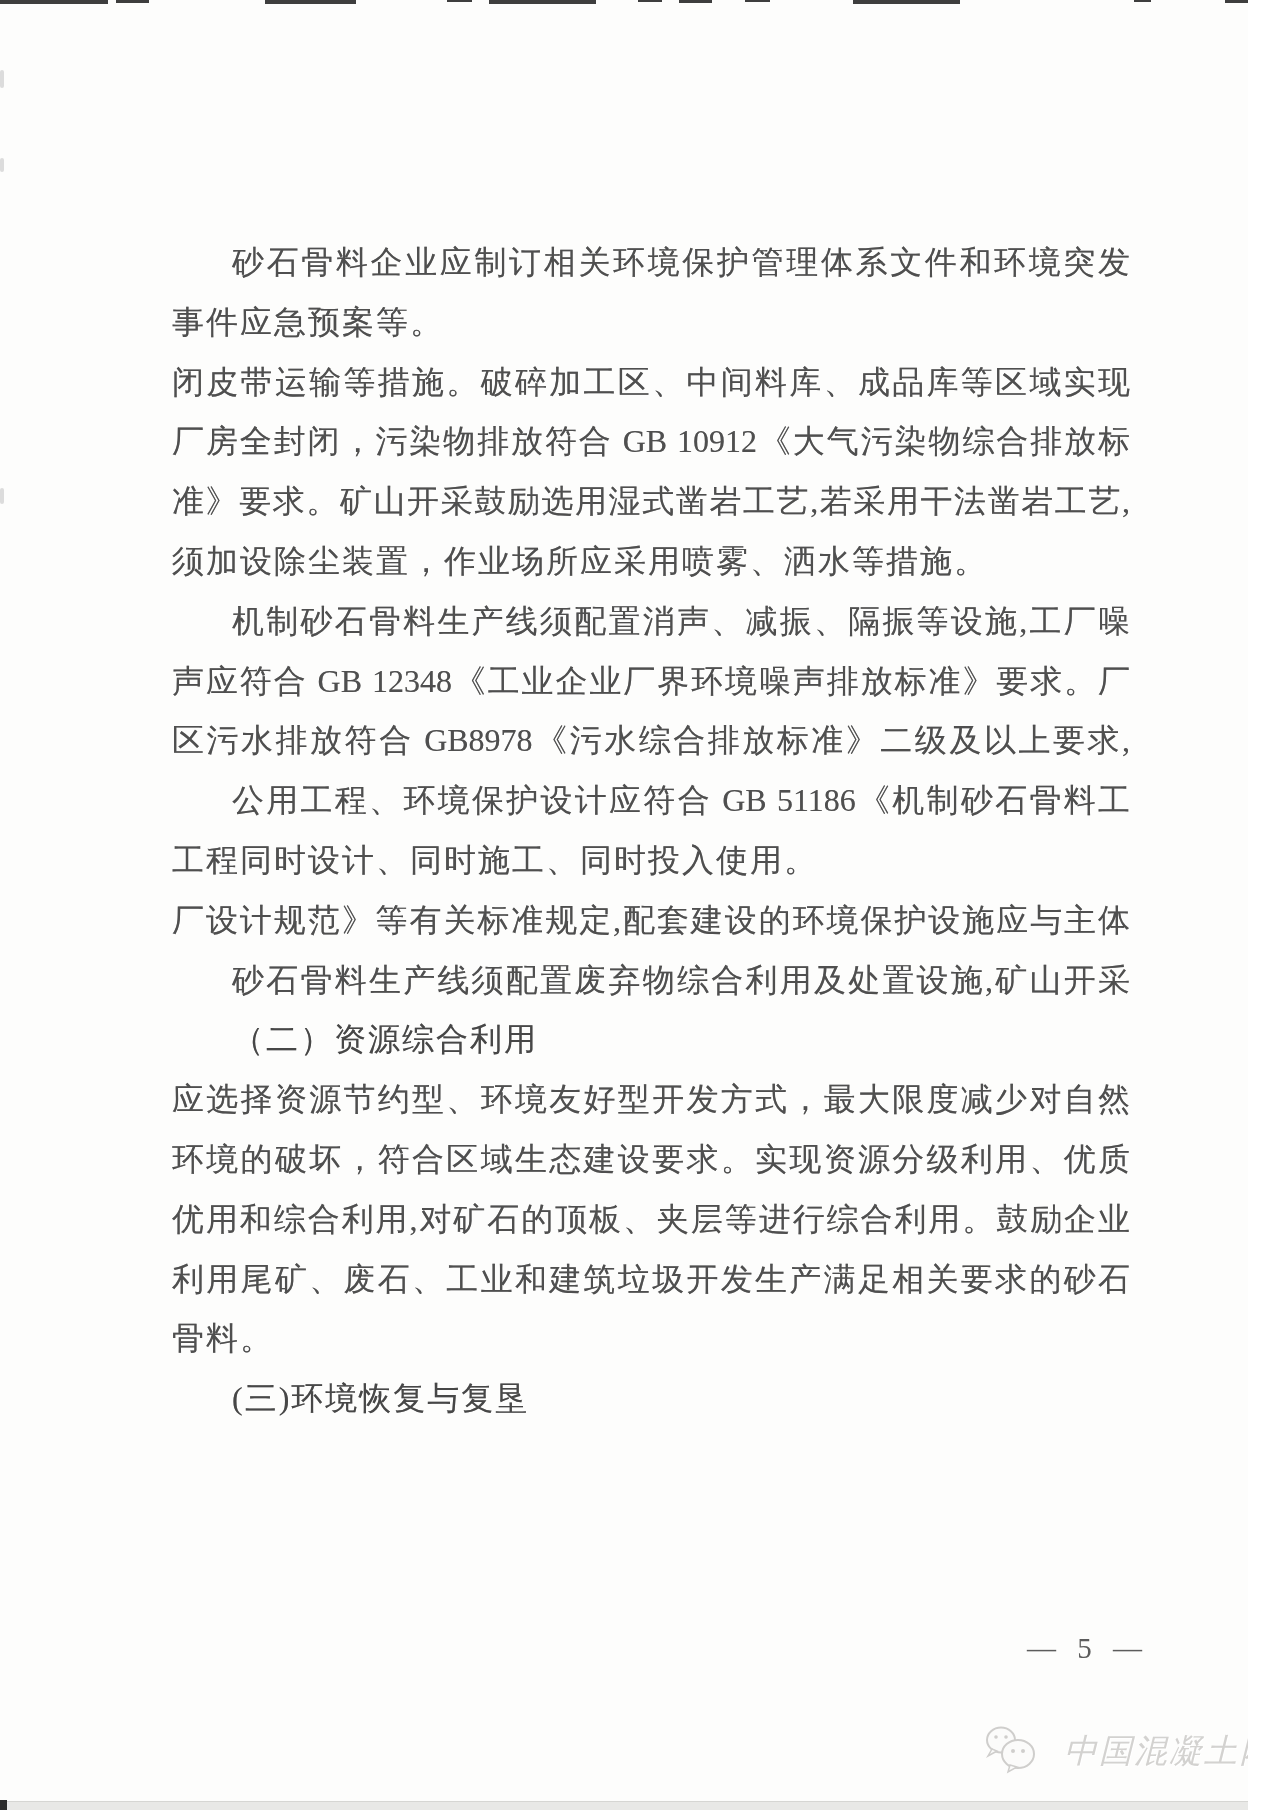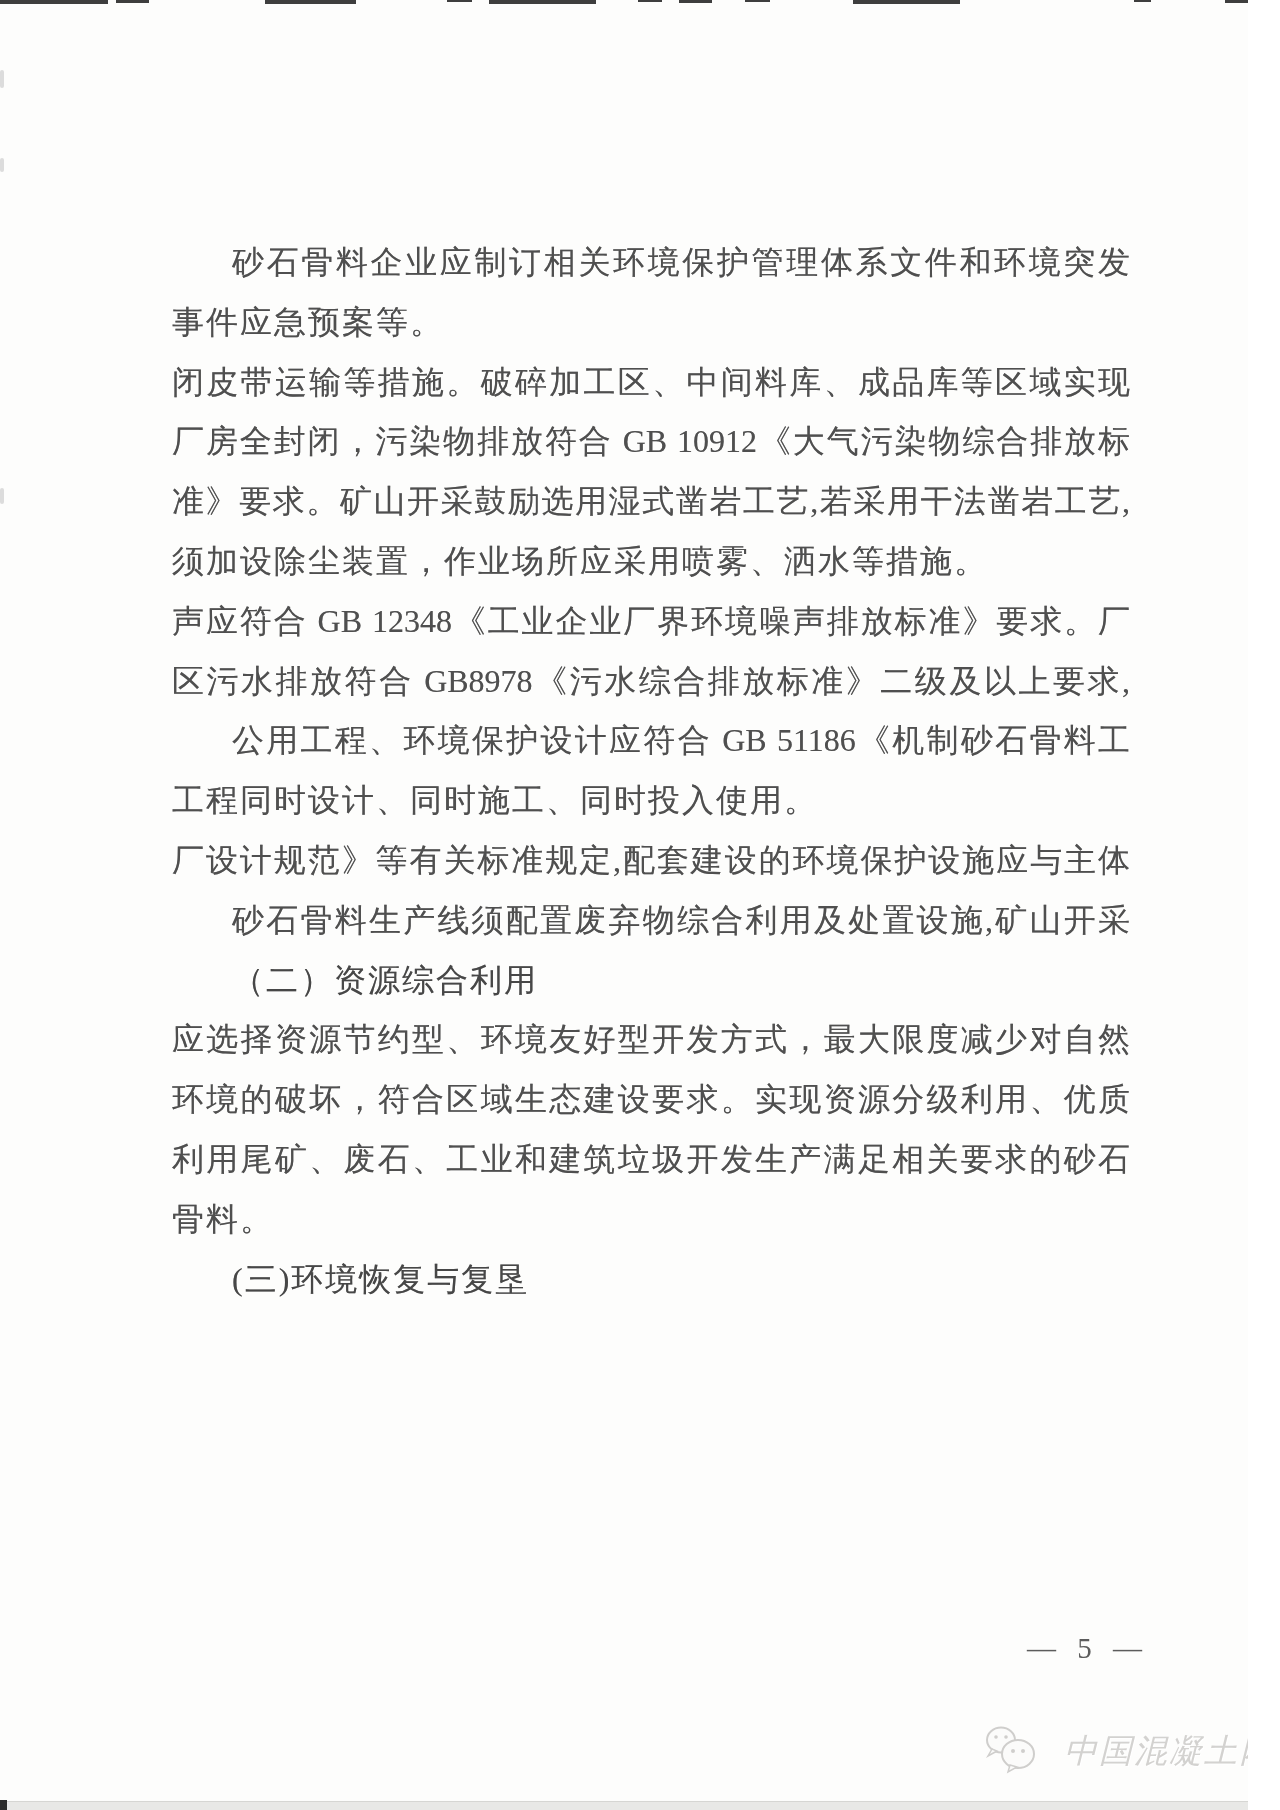--- a/index.html
+++ b/index.html
@@ -122,29 +122,31 @@
   <div class="edge-smudge" style="left:0; top:158px; width:4px; height:14px;"></div>
   <div class="edge-smudge" style="left:0; top:488px; width:4px; height:16px;"></div>
 
   <div id="doc-text">
       <div class="line indent full">砂石骨料企业应制订相关环境保护管理体系文件和环境突发</div>
       <div class="line">事件应急预案等。</div>
       <div class="line full">闭皮带运输等措施。破碎加工区、中间料库、成品库等区域实现</div>
       <div class="line full">厂房全封闭，污染物排放符合 GB 10912《大气污染物综合排放标</div>
       <div class="line full">准》要求。矿山开采鼓励选用湿式凿岩工艺,若采用干法凿岩工艺,</div>
       <div class="line">须加设除尘装置，作业场所应采用喷雾、洒水等措施。</div>
+      <div class="line indent full">机制砂石骨料生产线须配置消声、减振、隔振等设施,工厂噪</div>
       <div class="line full">声应符合 GB 12348《工业企业厂界环境噪声排放标准》要求。厂</div>
       <div class="line full">区污水排放符合 GB8978《污水综合排放标准》二级及以上要求,</div>
       <div class="line indent full">公用工程、环境保护设计应符合 GB 51186《机制砂石骨料工</div>
       <div class="line">工程同时设计、同时施工、同时投入使用。</div>
       <div class="line full">厂设计规范》等有关标准规定,配套建设的环境保护设施应与主体</div>
       <div class="line indent full">砂石骨料生产线须配置废弃物综合利用及处置设施,矿山开采</div>
       <div class="line indent heading">（二）资源综合利用</div>
       <div class="line full">应选择资源节约型、环境友好型开发方式，最大限度减少对自然</div>
       <div class="line full">环境的破坏，符合区域生态建设要求。实现资源分级利用、优质</div>
+      <div class="line full">优用和综合利用,对矿石的顶板、夹层等进行综合利用。鼓励企业</div>
       <div class="line full">利用尾矿、废石、工业和建筑垃圾开发生产满足相关要求的砂石</div>
       <div class="line">骨料。</div>
       <div class="line indent heading">(三)环境恢复与复垦</div>
     </div>
 
   <div id="page-number">— 5 —</div>
 
   <div id="watermark">
     <span style="display:inline-block;">
       <svg width="56" height="50" viewBox="0 0 56 50">

